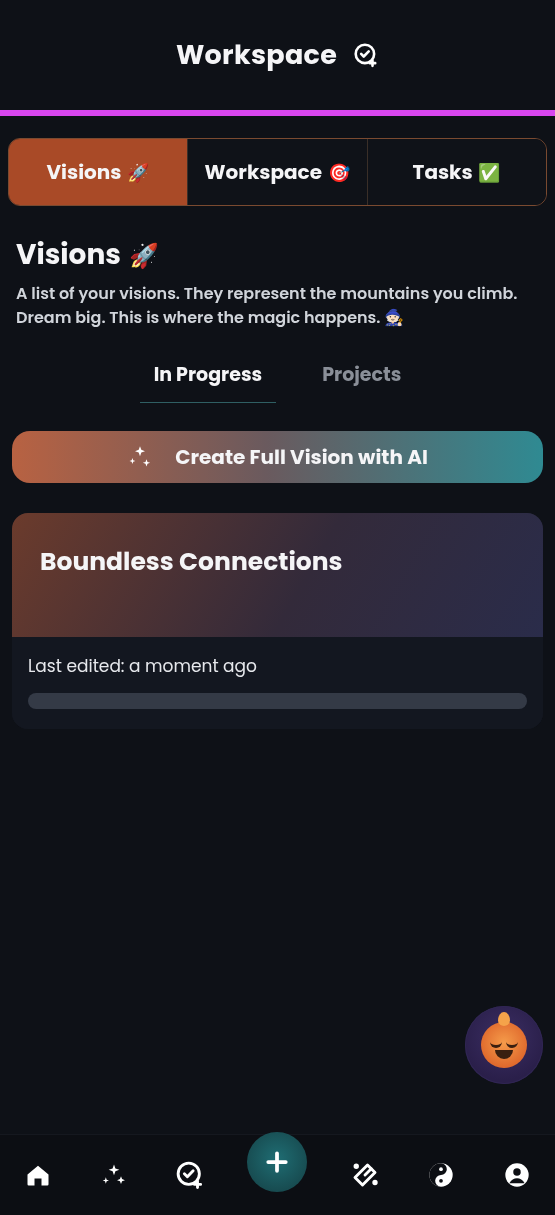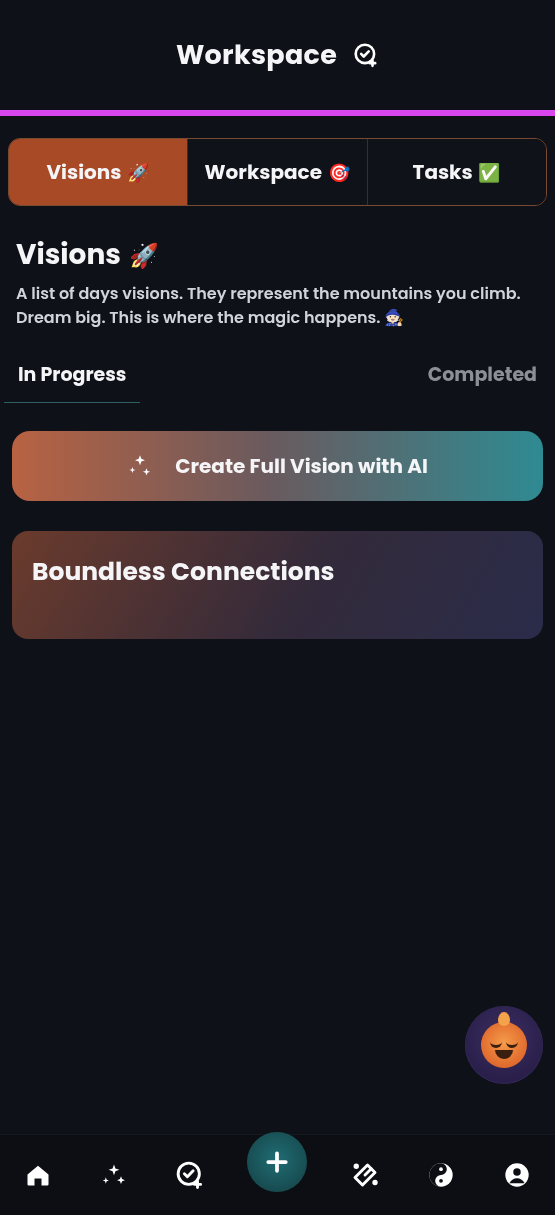--- a/index.html
+++ b/index.html
@@ -28,36 +28,36 @@
   .tab.active{background:#a94a27;}
   .tab-emoji{font-size:18px;}
 
   
   .sect{padding:28px 16px 0 16px;}
   .sect-title{font-size:28px;font-weight:700;margin:0 0 6px 0;display:flex;align-items:center;gap:8px;}
   .sect-desc{font-size:16px;font-weight:600;color:#d0d4da;line-height:1.5;margin:0;}
   .desc-emoji{font-size:16px;}
 
   
-  .subtabs{display:flex;justify-content:space-between;gap:56px;margin-top:24px;}
+  .subtabs{display:flex;justify-content:center;gap:56px;margin-top:24px;}
   .subtab{font-size:19px;font-weight:700;color:var(--muted);padding:6px 2px 14px;cursor:pointer;position:relative;}
   .subtab.active{color:var(--text);}
   .subtab.active::after{content:"";position:absolute;left:-12px;right:-12px;bottom:0;height:1px;background:#2f5f63;}
 
   
-  .cta{margin:28px 12px 0;height:70px;border-radius:18px;display:flex;align-items:center;justify-content:center;gap:22px;background:linear-gradient(90deg,#b86242 0%, #6a5a5e 48%, #2f8a92 100%);cursor:pointer;}
+  .cta{margin:28px 12px 0;height:52px;border-radius:18px;display:flex;align-items:center;justify-content:center;gap:22px;background:linear-gradient(90deg,#b86242 0%, #6a5a5e 48%, #2f8a92 100%);cursor:pointer;}
   .cta-label{font-size:20px;font-weight:700;}
   .sparkle{width:26px;height:26px;display:flex;align-items:center;justify-content:center;}
 
   
   .cards{padding:30px 12px 0;}
   .card{border-radius:16px;overflow:hidden;margin-bottom:26px;background:var(--card);}
   .card-head{padding:18px 16px 44px;background:linear-gradient(120deg,#6b3b2c 0%, #332a3a 55%, #2a2c4a 100%);}
   .card-head2{padding:14px 16px 14px;background:linear-gradient(120deg,#6b3b2c 0%, #332a3a 55%, #2a2c4a 100%);}
-  .card-title{font-size:25px;font-weight:700;margin:4px;}
+  .card-title{font-size:25px;font-weight:700;margin:12px;}
   .card-body{padding:16px 16px 20px;background:#131720;}
   .card-meta{font-size:17px;color:#e6e8ec;margin:0 0 14px;}
   .progress{height:16px;border-radius:10px;background:#343a46;}
 
   
   .fab-avatar{position:absolute;right:12px;bottom:131px;width:78px;height:78px;border-radius:50%;background:radial-gradient(circle at 50% 40%, #3b2e63 0%, #2a1f4a 70%);display:flex;align-items:center;justify-content:center;cursor:pointer;box-shadow:0 0 0 1px #302653 inset;}
   .face{width:46px;height:46px;border-radius:50%;background:radial-gradient(circle at 50% 45%, #f59b4a 0%, #e06a2d 70%);position:relative;}
   .flame{position:absolute;top:-10px;left:50%;transform:translateX(-50%);width:12px;height:14px;border-radius:50% 50% 50% 50%/60% 60% 40% 40%;background:#f5a34a;}
   .eye{position:absolute;top:17px;width:12px;height:6px;border-bottom:3px solid #3a1f10;border-radius:0 0 10px 10px;}
   .eye.l{left:9px;} .eye.r{right:9px;}
@@ -97,47 +97,51 @@
     <span class="tab-emoji">✅</span>
   </div>
 </div>
 
 <div class="sect">
   <h2 class="sect-title">
     <span>Visions</span>
     <span class="desc-emoji" style="font-size:24px">🚀</span>
   </h2>
   <p class="sect-desc">
-    <span>A list of days visions. They represent the mountains you climb. Dream big. This is where the magic happens.</span>
+    <span>A list of your visions. They represent the mountains you climb. Dream big. This is where the magic happens.</span>
     <span class="desc-emoji">🧙🏻</span>
   </p>
 
   <div class="subtabs">
     <div class="subtab active">In Progress</div>
-    <div class="subtab">Completed</div>
+    <div class="subtab">Projects</div>
   </div>
 </div>
 
 <div class="cta">
   <span class="sparkle">
     <svg width="26" height="26" viewBox="0 0 24 24" fill="#ffffff">
       <path d="M12 2l1.2 3.4L16.6 6.6 13.2 7.8 12 11.2 10.8 7.8 7.4 6.6 10.8 5.4z"></path>
       <path d="M5 13l.7 2 2 .7-2 .7-.7 2-.7-2-2-.7 2-.7z"></path>
       <path d="M18 14l.9 2.5 2.5.9-2.5.9-.9 2.5-.9-2.5-2.5-.9 2.5-.9z"></path>
     </svg>
   </span>
   <span class="cta-label">Create Full Vision with AI</span>
 </div>
 
 <div class="cards">
 
   <div class="card">
     <div class="card-head">
       <h3 class="card-title">Boundless Connections</h3>
     </div>
+    <div class="card-body">
+      <p class="card-meta">Last edited: a moment ago</p>
+      <div class="progress"></div>
+    </div>
   </div>
 
 
 </div>
 
 <div class="fab-avatar">
   <div class="face">
     <div class="flame"></div>
     <div class="eye l"></div>
       <div class="eye r"></div>

